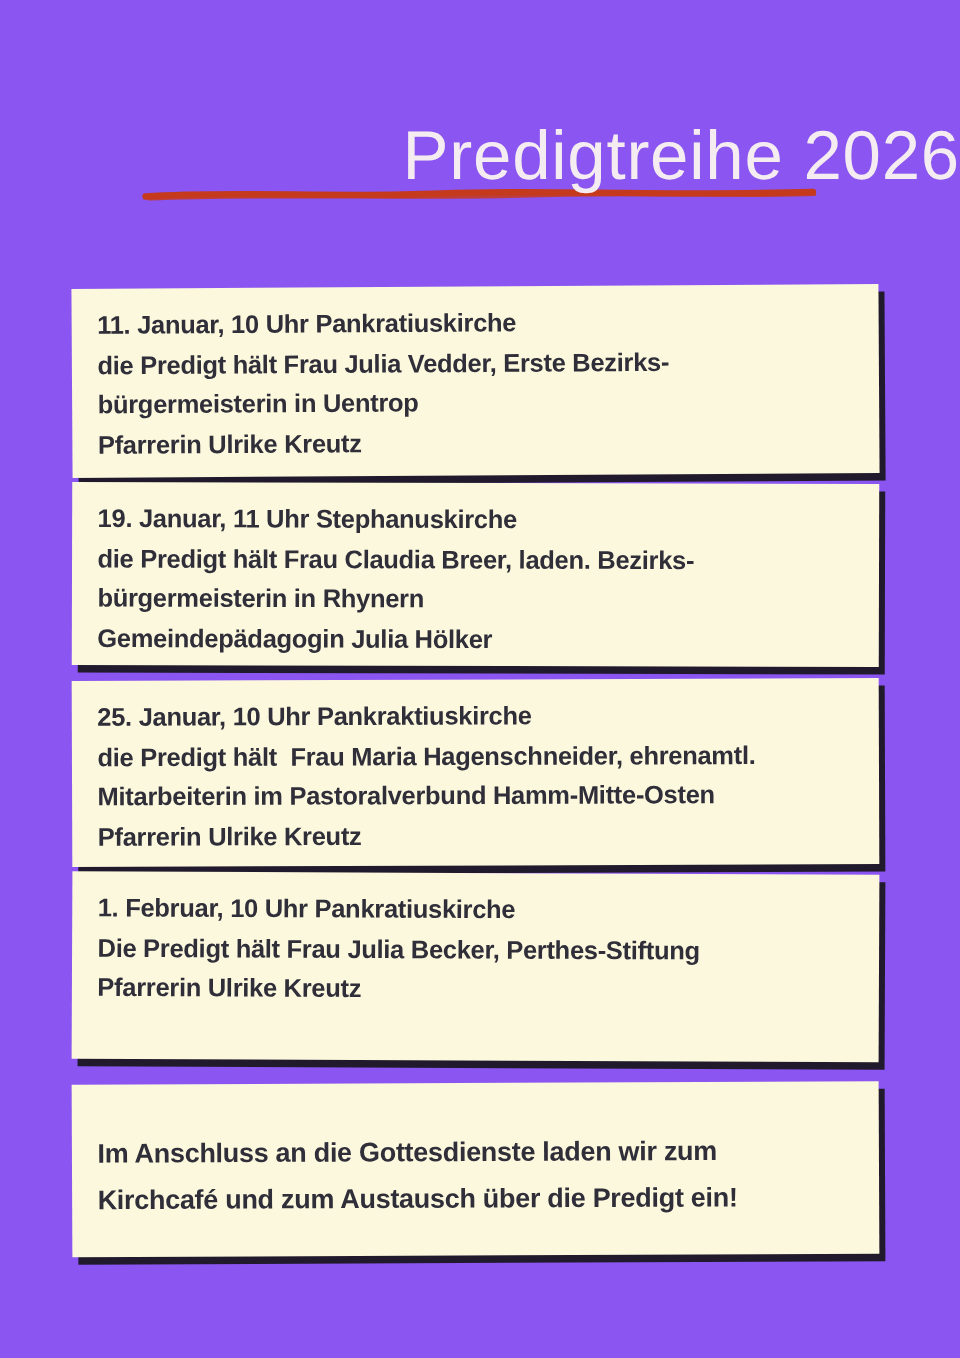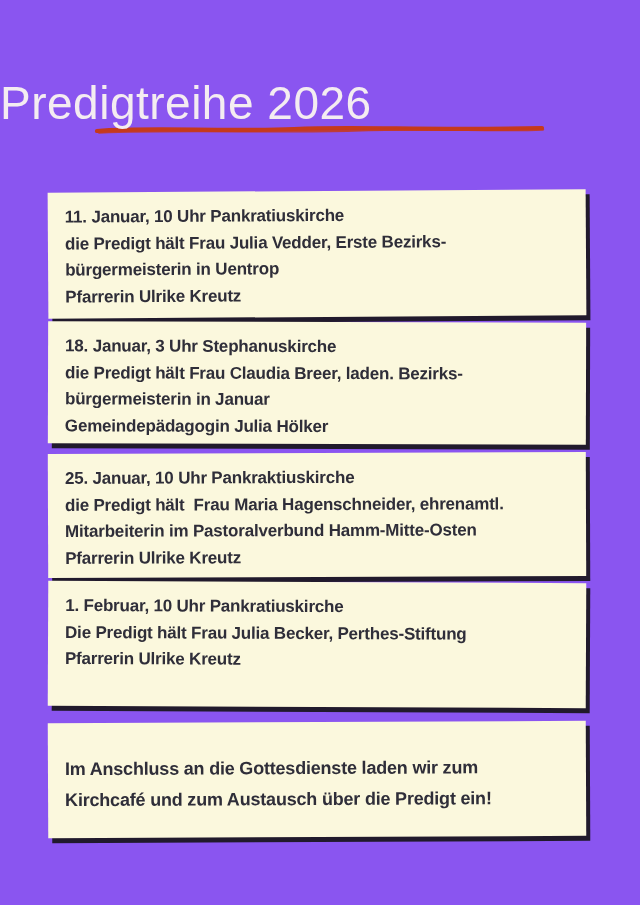--- a/index.html
+++ b/index.html
@@ -16,21 +16,21 @@
   }
   .poster {
     position: absolute;
     inset: 0;
   }
   .page-title {
     position: absolute;
     top: 78px;
     left: 0;
     width: 640px;
-    text-align: left;
+    text-align: right;
     font-size: 46px;
     font-weight: 400;
     letter-spacing: 0.5px;
     color: var(--title, #f4ecf1);
     z-index: 2;
     line-height: 1.1;
   }
   .title-underline {
     position: absolute;
     top: 122px;
@@ -82,23 +82,23 @@
   <div class="page-title">Predigtreihe 2026</div>
 
   <div class="event-card card-1">
       <div class="card-line">11. Januar, 10 Uhr Pankratiuskirche</div>
       <div class="card-line">die Predigt hält Frau Julia Vedder, Erste Bezirks-</div>
       <div class="card-line">bürgermeisterin in Uentrop</div>
       <div class="card-line">Pfarrerin Ulrike Kreutz</div>
     </div>
 
   <div class="event-card card-2">
-      <div class="card-line">18. Januar, 3 Uhr Stephanuskirche</div>
+      <div class="card-line">19. Januar, 11 Uhr Stephanuskirche</div>
       <div class="card-line">die Predigt hält Frau Claudia Breer, laden. Bezirks-</div>
-      <div class="card-line">bürgermeisterin in Januar</div>
+      <div class="card-line">bürgermeisterin in Rhynern</div>
       <div class="card-line">Gemeindepädagogin Julia Hölker</div>
     </div>
 
   <div class="event-card card-3">
       <div class="card-line">25. Januar, 10 Uhr Pankraktiuskirche</div>
       <div class="card-line">die Predigt hält  Frau Maria Hagenschneider, ehrenamtl.</div>
       <div class="card-line">Mitarbeiterin im Pastoralverbund Hamm-Mitte-Osten</div>
       <div class="card-line">Pfarrerin Ulrike Kreutz</div>
     </div>
 

